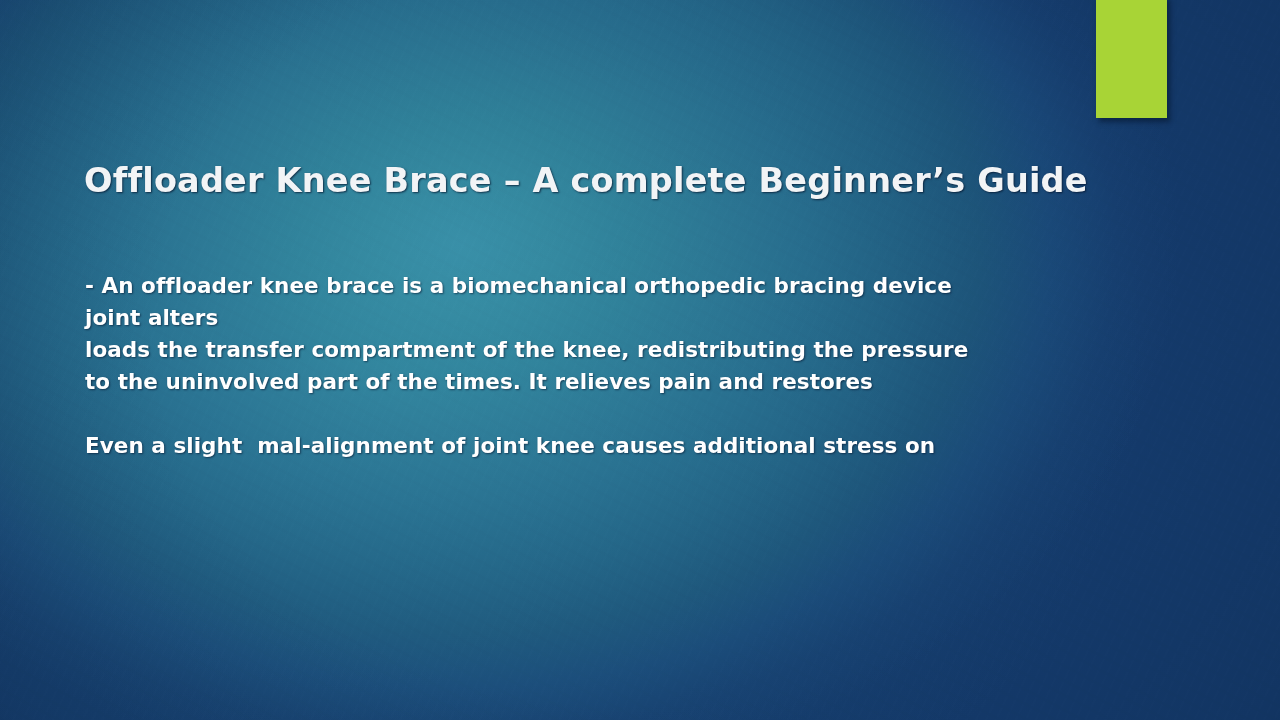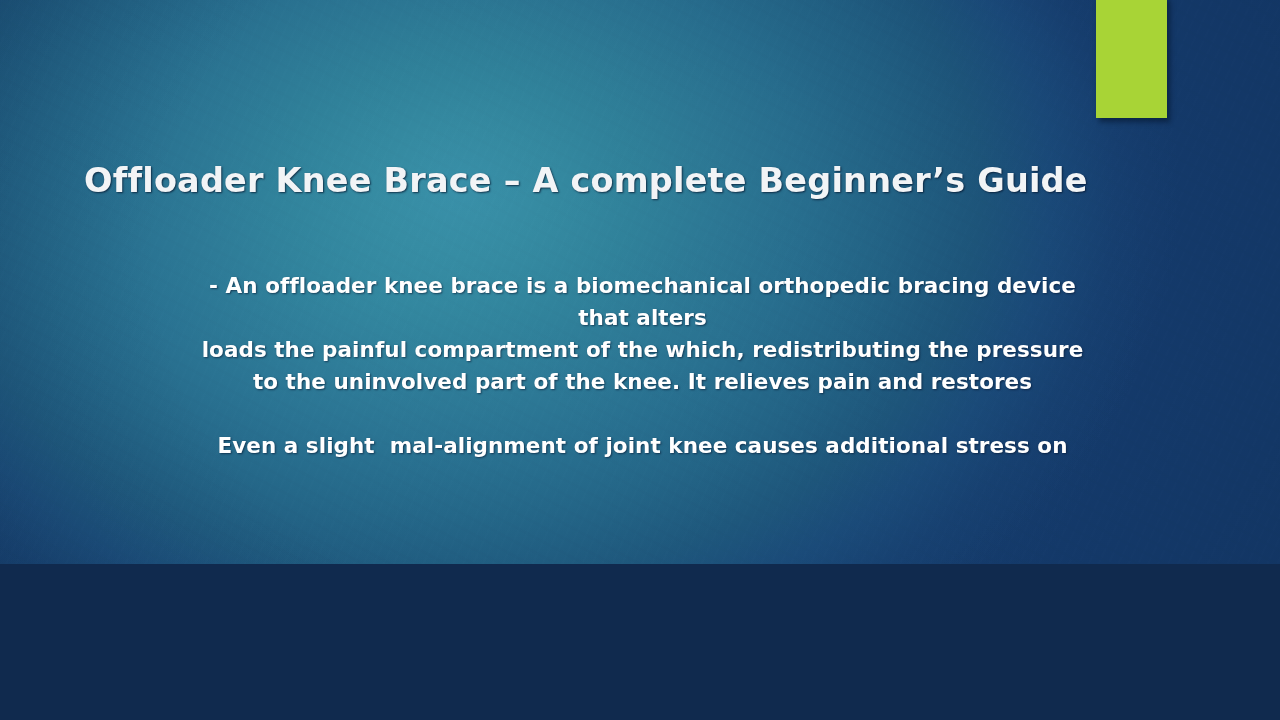--- a/index.html
+++ b/index.html
@@ -4,21 +4,21 @@
 <title>Slide</title>
 <style>
   html, body {
     margin: 0;
     padding: 0;
     background: #102a4e;
   }
   #slide {
     position: relative;
     width: 1280px;
-    height: 564px;
+    height: 720px;
     overflow: hidden;
     font-family: "DejaVu Sans", "Liberation Sans", sans-serif;
     
     background-color: #143a6b;
   }
   
   #bg-glow {
     position: absolute;
     inset: 0;
     background:
@@ -101,43 +101,43 @@
     top: 270px;
     width: 1115px;
     color: #ffffff;
     font-size: 21.5px;
     font-weight: bold;
     line-height: 32px;
     letter-spacing: 0.05px;
     text-shadow: 1px 1px 2px rgba(6,22,46,0.60);
   }
   #body-text .para { margin: 0; }
-  #body-text .line { display: block; white-space: pre; text-align: center; }
+  #body-text .line { display: block; white-space: pre; }
   #body-text .spacer { display: block; height: 32px; }
 </style>
 </head>
 <body>
 
 <div id="slide">
 
   <div id="bg-glow"></div>
   <div id="bg-glow2"></div>
   <div id="bg-vignette"></div>
   <div id="bg-texture"></div>
 
   <div id="accent-rect"></div>
 
   <h1 id="title">Offloader Knee Brace – A complete Beginner’s Guide</h1>
 
   <div id="body-text">
     <div class="para">
       <span class="line">- An offloader knee brace is a biomechanical orthopedic bracing device</span>
-      <span class="line">that alters</span>
-      <span class="line">loads the painful compartment of the which, redistributing the pressure</span>
-      <span class="line">to the uninvolved part of the knee. It relieves pain and restores</span>
+      <span class="line">joint alters</span>
+      <span class="line">loads the transfer compartment of the knee, redistributing the pressure</span>
+      <span class="line">to the uninvolved part of the times. It relieves pain and restores</span>
     </div>
     <span class="spacer"></span>
     <div class="para">
       <span class="line">Even a slight  mal-alignment of joint knee causes additional stress on</span>
     </div>
   </div>
 
 </div>
 
 </body></html>

